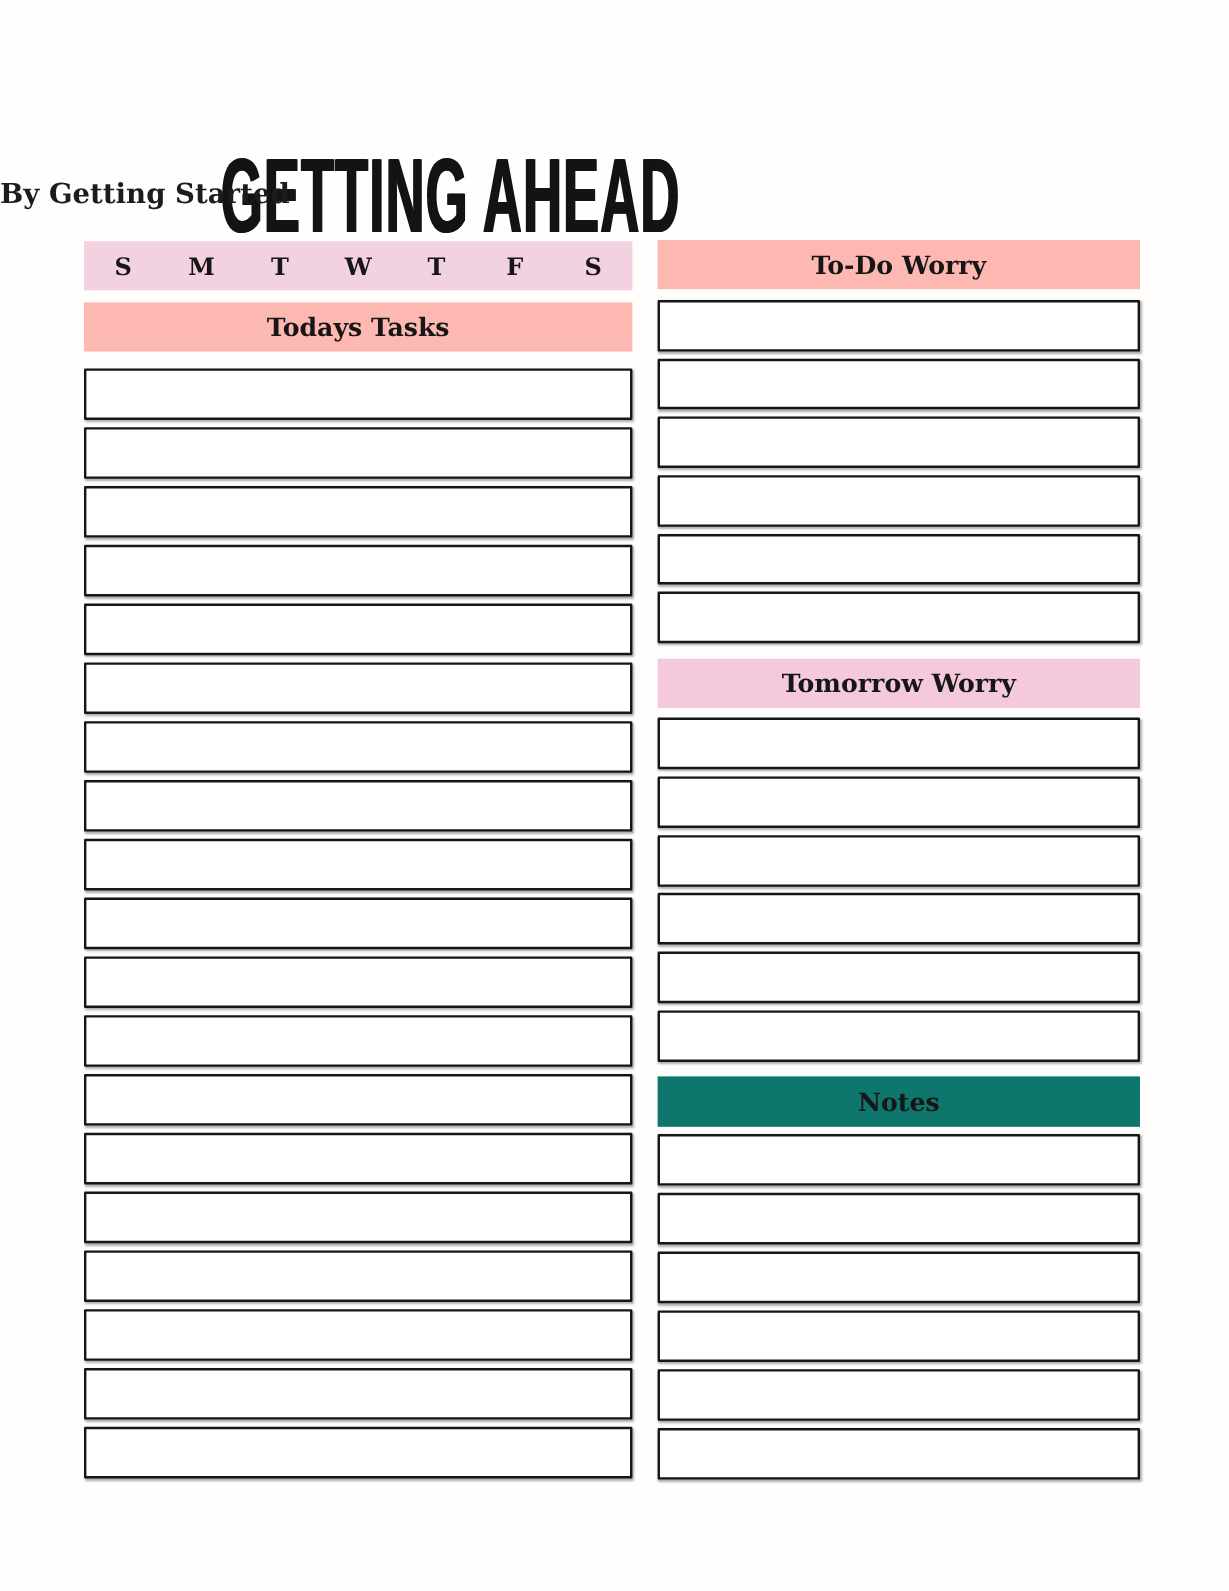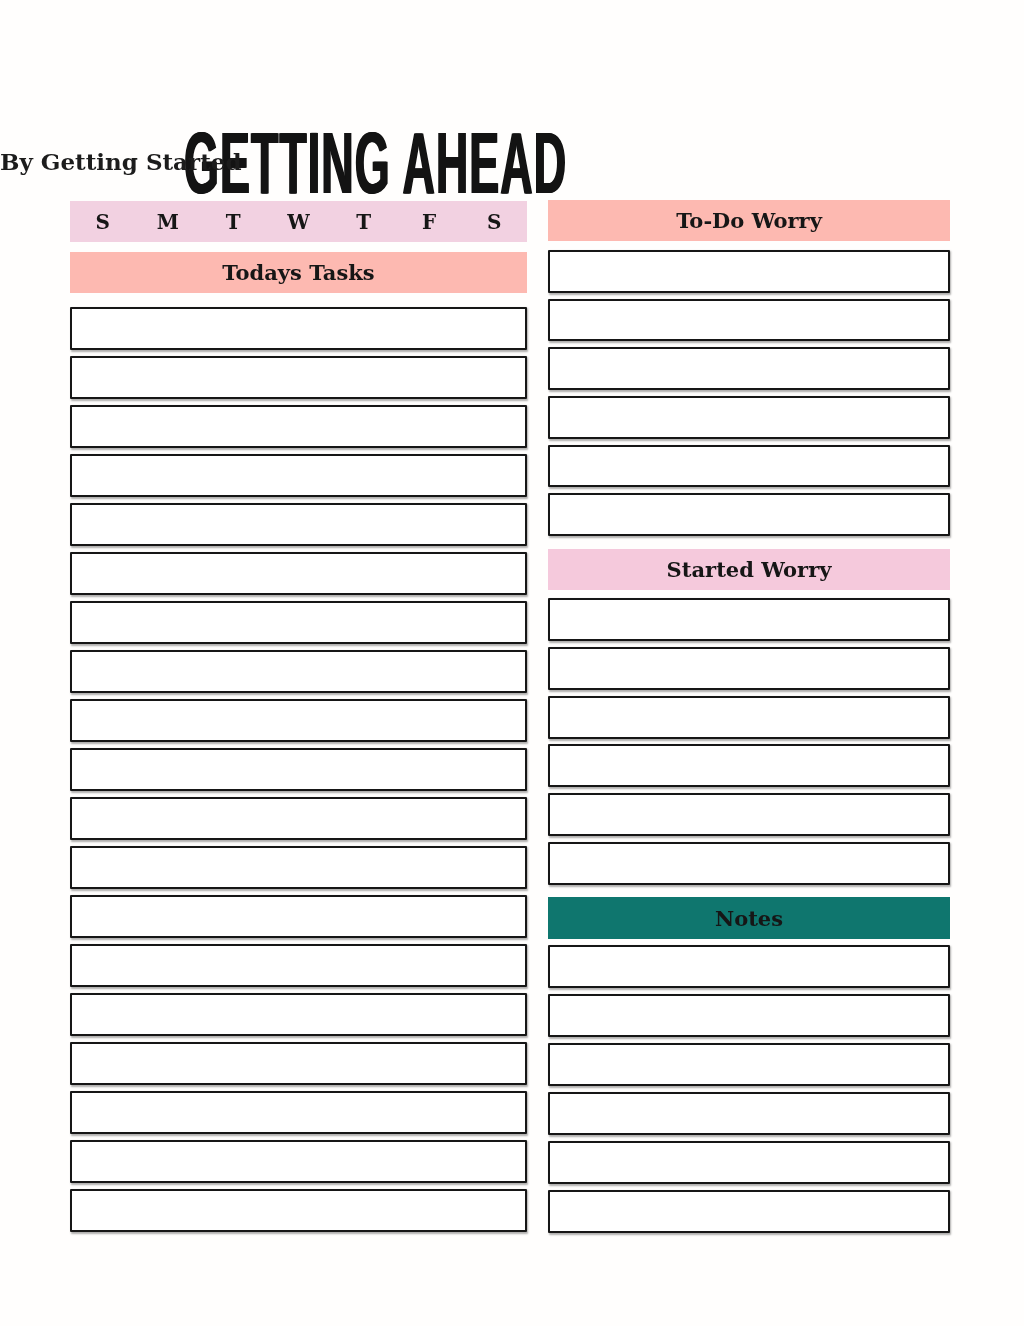--- a/index.html
+++ b/index.html
@@ -98,21 +98,21 @@
   <div class="rows rows-todo">
       <div class="row-box"></div>
       <div class="row-box"></div>
       <div class="row-box"></div>
       <div class="row-box"></div>
       <div class="row-box"></div>
       <div class="row-box"></div>
     </div>
 
   <div class="bar bar-worry">
-    <span>Started Worry</span>
+    <span>Tomorrow Worry</span>
   </div>
 
   <div class="rows rows-worry">
       <div class="row-box"></div>
       <div class="row-box"></div>
       <div class="row-box"></div>
       <div class="row-box"></div>
       <div class="row-box"></div>
       <div class="row-box"></div>
     </div>

